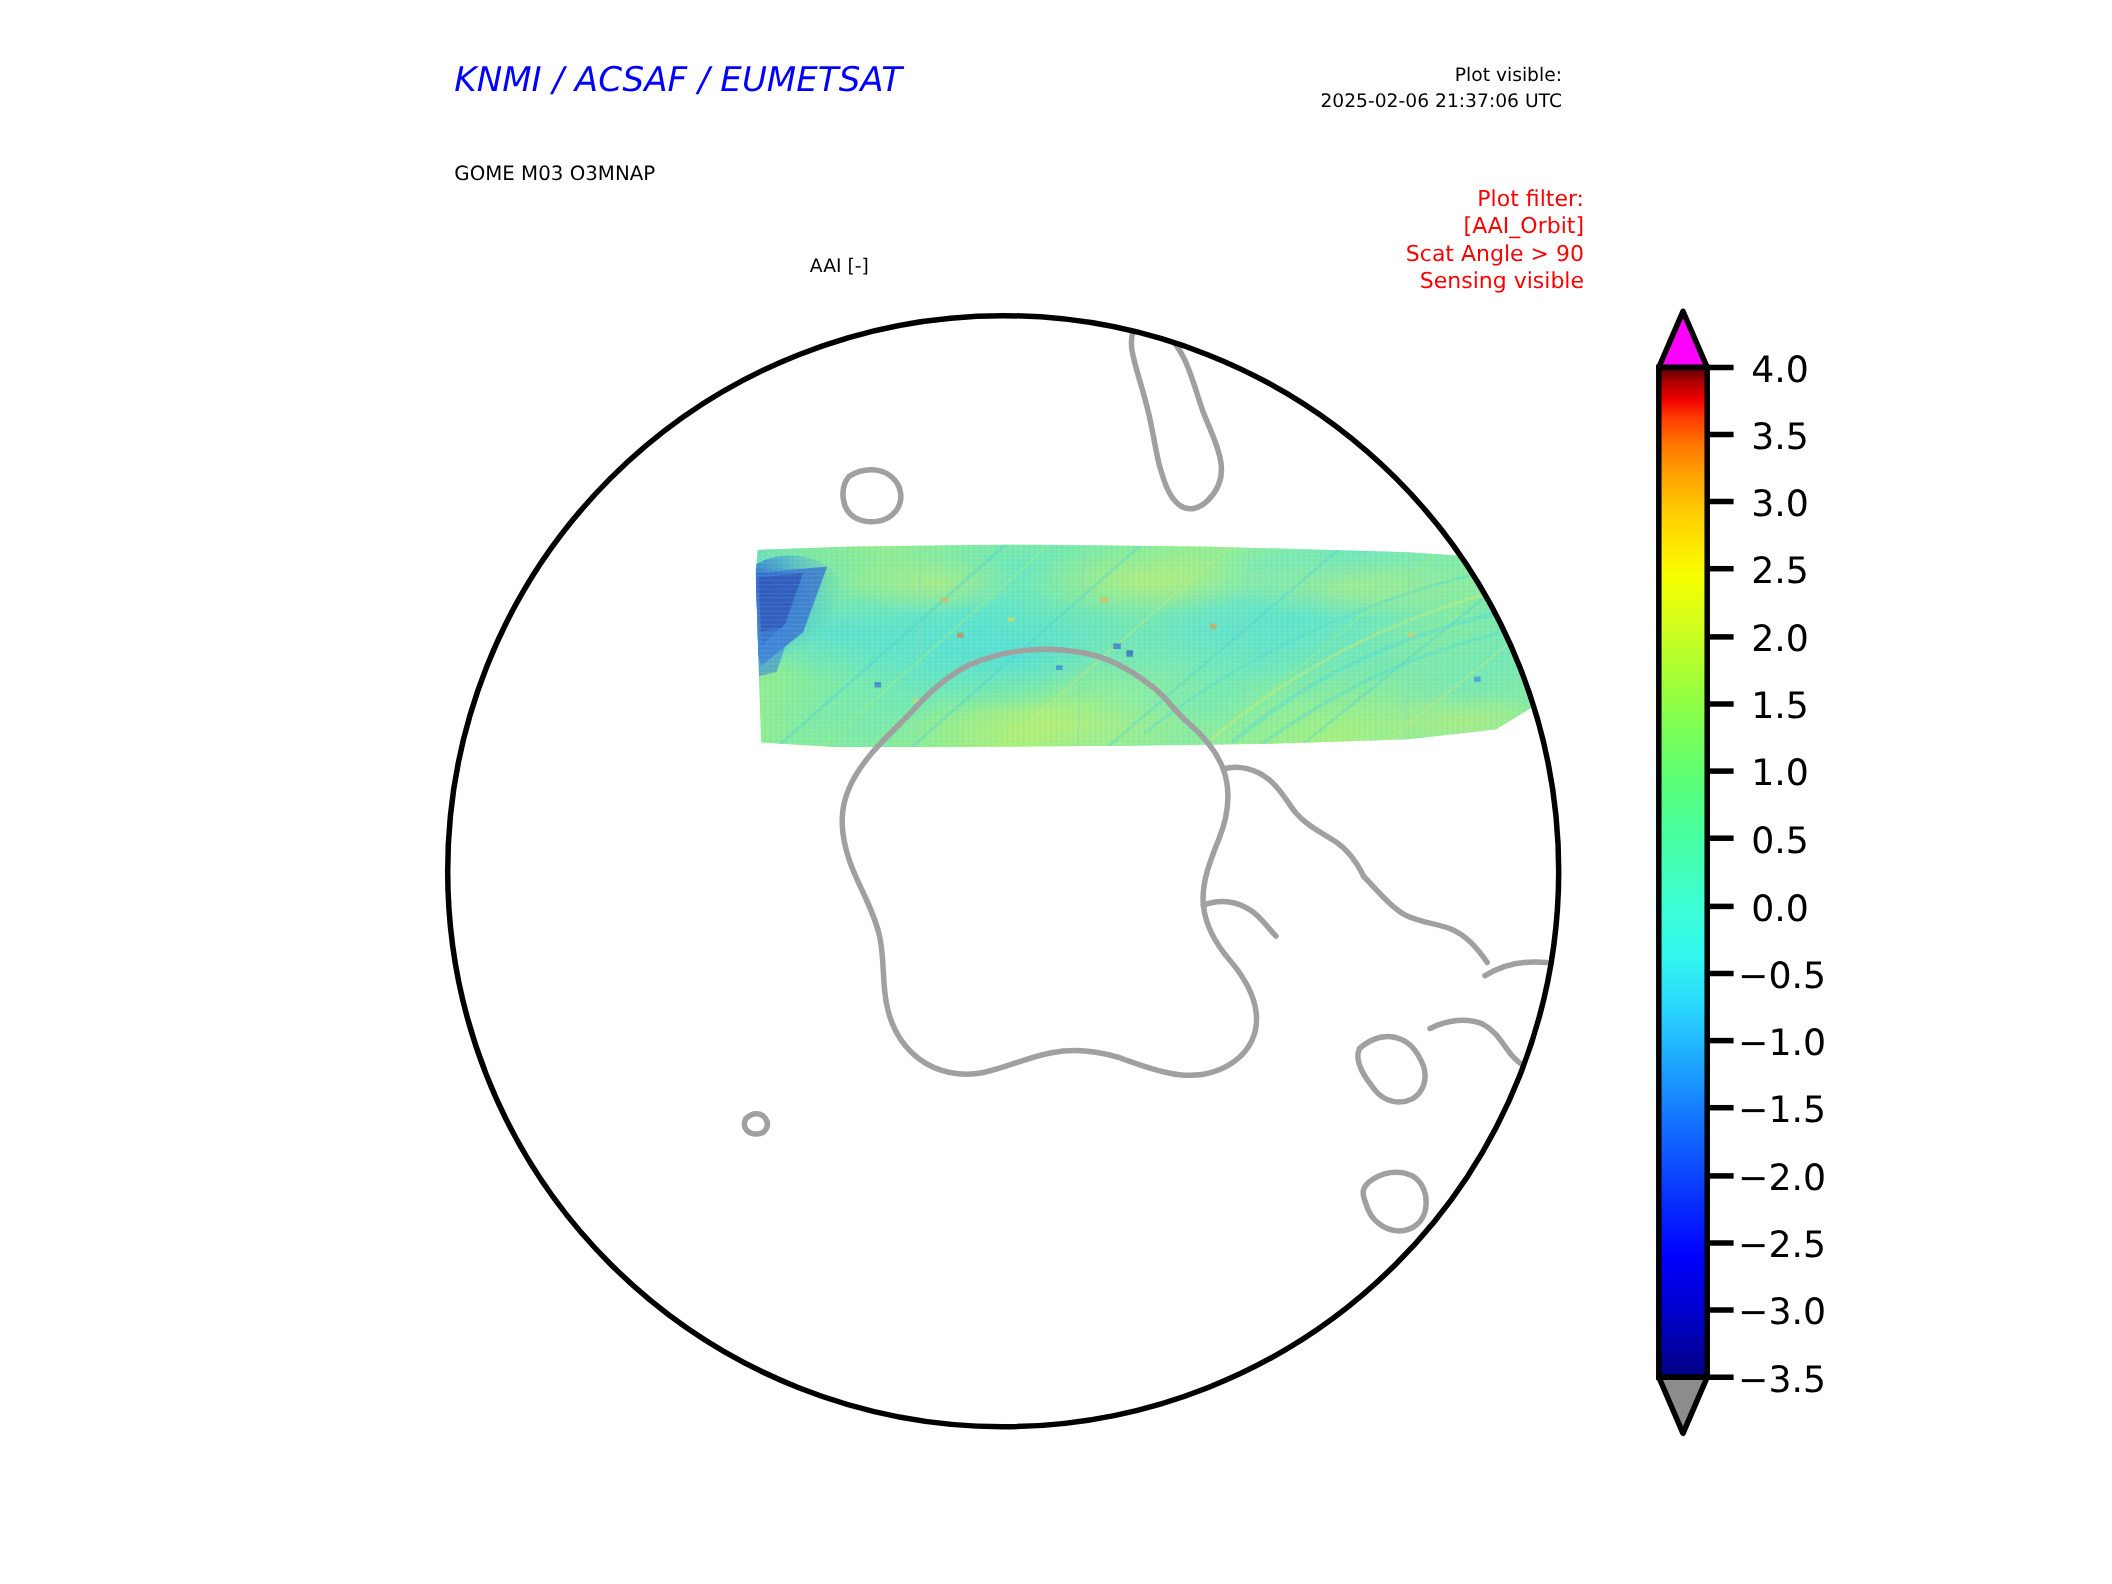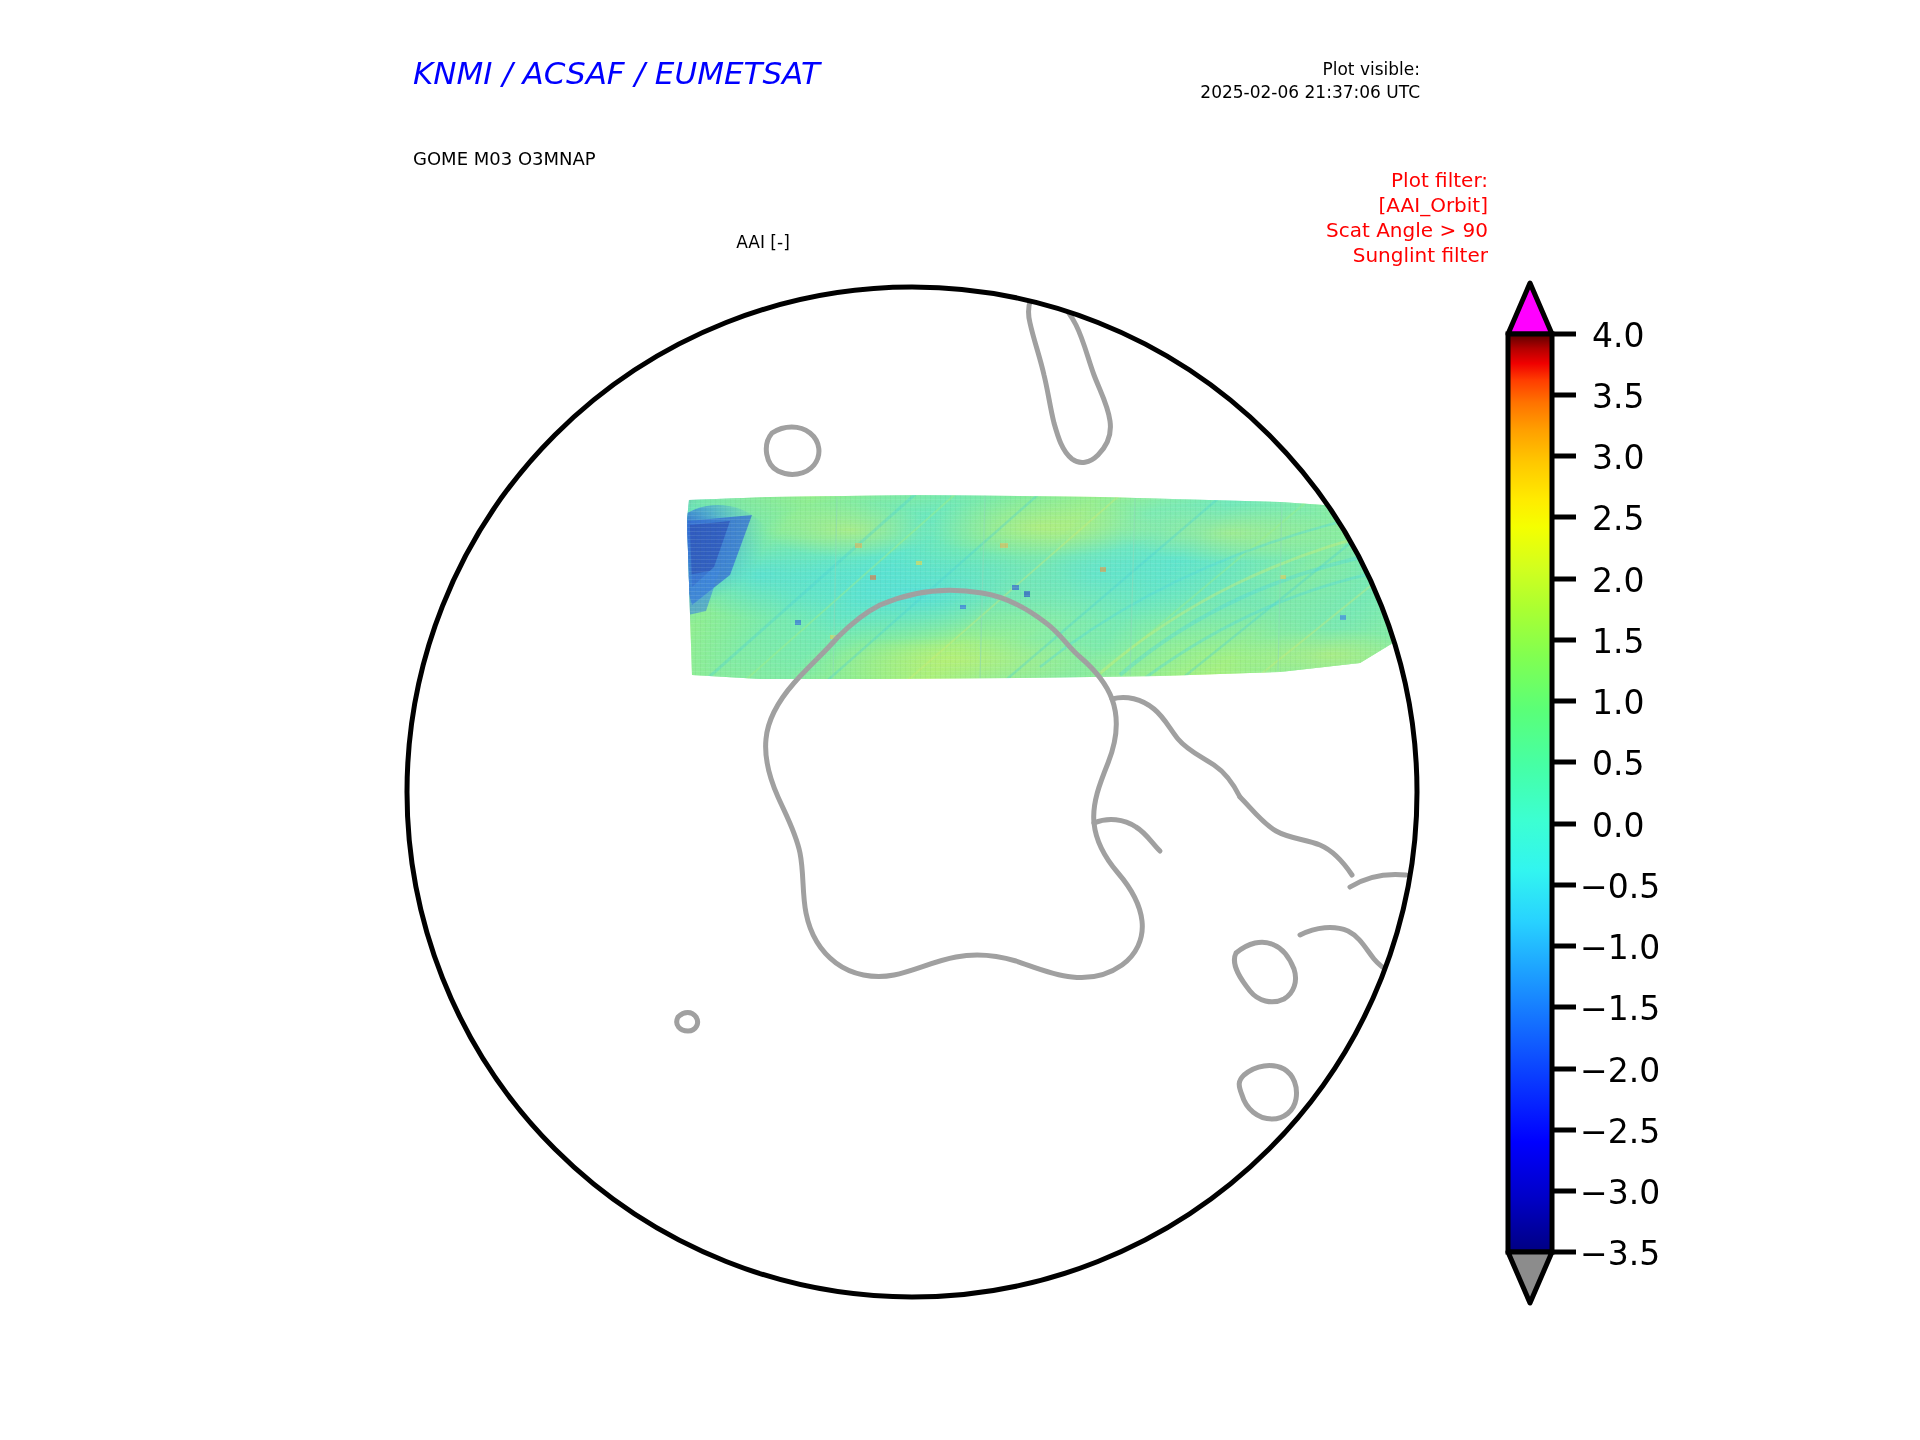--- a/index.html
+++ b/index.html
@@ -54,21 +54,21 @@
     left: 413px;
     top: 232px;
     width: 700px;
     text-align: center;
     font-size: 17px;
     color: #000000;
   }
 
   #plot-filter-block {
     position: absolute;
-    left: 1168px;
+    left: 1120px;
     top: 168px;
     width: 320px;
     text-align: right;
     font-size: 20px;
     line-height: 25px;
     color: #ff0000;
   }
 
   
   #map-area {
@@ -116,21 +116,21 @@
 <div id="dataset-block">
   <div>GOME M03 O3MNAP</div>
 </div>
 
 <div id="variable-title">AAI [-]</div>
 
 <div id="plot-filter-block">
   <div>Plot filter:</div>
   <div>[AAI_Orbit]</div>
   <div>Scat Angle &gt; 90</div>
-  <div>Sunglint filter</div>
+  <div>Sensing visible</div>
 </div>
 
 <div id="map-area">
   <svg id="map-svg" viewBox="0 0 1024 1034" xmlns="http://www.w3.org/2000/svg">
     <defs>
       <clipPath id="globe-clip">
         <circle cx="512" cy="517" r="505"></circle>
       </clipPath>
       <clipPath id="swath-clip">
         <path d="M287,245 L289,225 L370,222 L520,220 L700,222 L880,227 L1010,236

